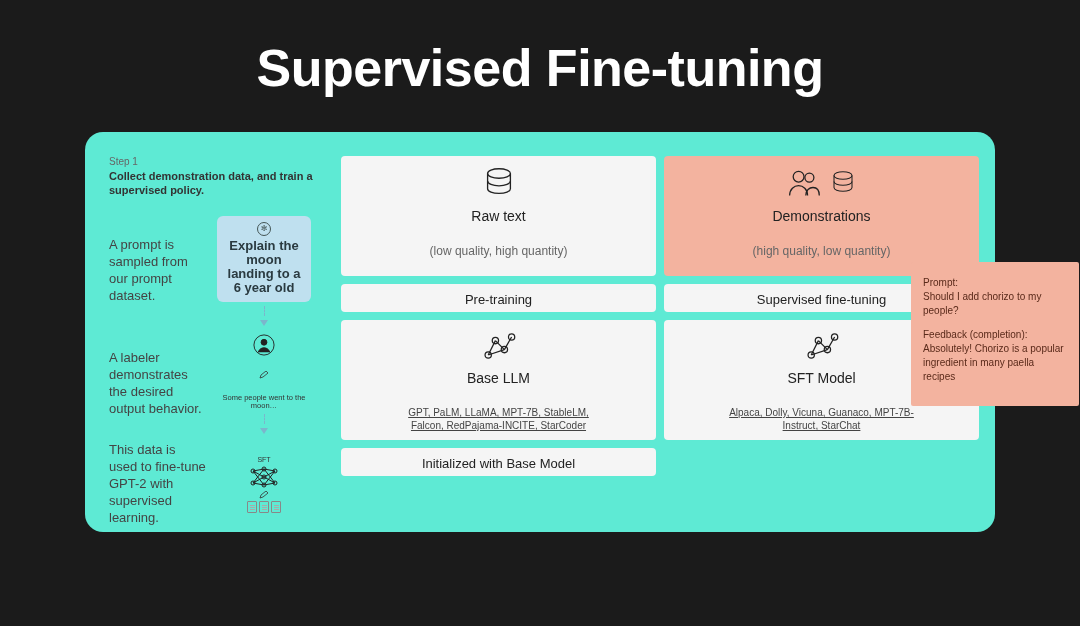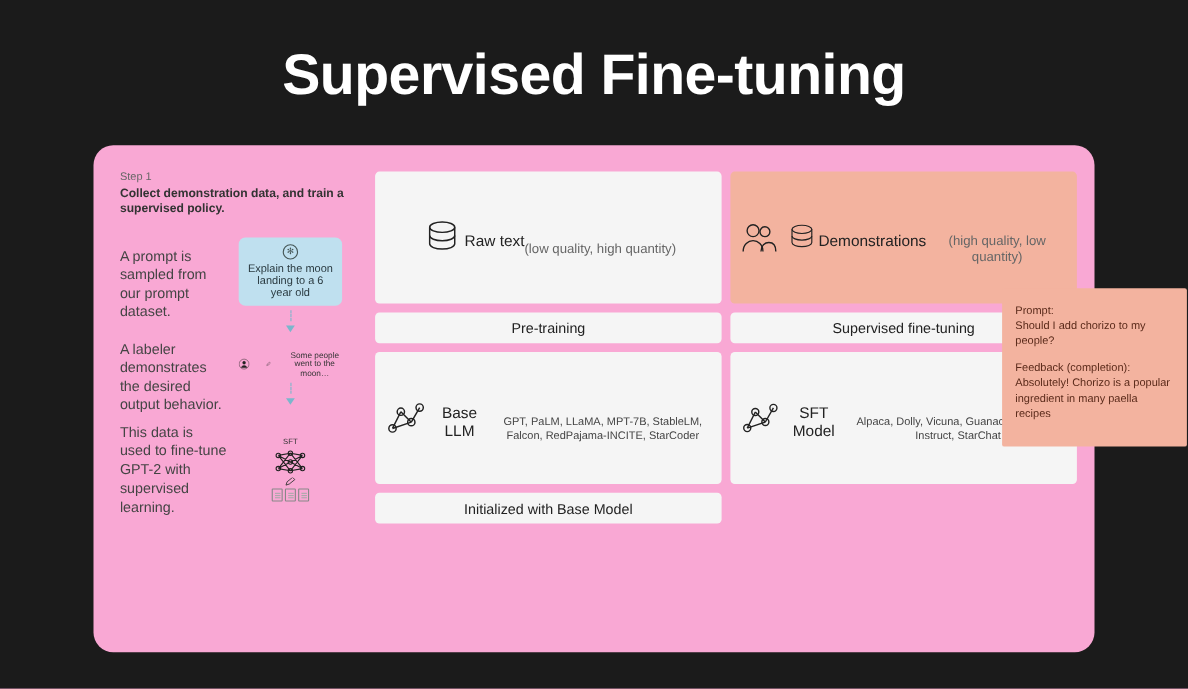--- a/index.html
+++ b/index.html
@@ -13,25 +13,25 @@
   }
   .title {
     color: #fff;
     font-size: 52px;
     font-weight: 700;
     text-align: center;
     margin-top: 38px;
     letter-spacing: -0.5px;
   }
   .card {
-    background: #f9a8d4;
+    background: #5eead4;
     border-radius: 18px;
     margin: 34px auto 0;
     width: 910px;
-    height: 461px;
+    height: 400px;
     position: relative;
     padding: 24px 16px 16px 24px;
     display: flex;
     gap: 12px;
   }
   
   .left {
     width: 220px;
     font-size: 10.5px;
     color: #333;
@@ -47,31 +47,31 @@
     gap: 4px;
   }
   .chip {
     background: #bfe0ef;
     border-radius: 6px;
     padding: 6px 8px;
     width: 94px;
     text-align: center;
   }
   .chip-icon { width: 14px; height: 14px; border: 1px solid #455; border-radius: 50%; margin: 0 auto 3px; display:flex;align-items:center;justify-content:center;font-size:8px;color:#455;}
-  .chip-text { font-size: 10px; color: #2a3a40; line-height: 1.1; }
+  .chip-text { font-size: 13px; color: #2a3a40; line-height: 1.1; font-weight: bold; }
   .arrow-down {
     width: 0; height: 0;
     border-left: 4px solid transparent;
     border-right: 4px solid transparent;
     border-top: 6px solid #7bb6cc;
     margin: 0 auto;
   }
   .arrow-stem { width: 1px; height: 10px; border-left: 1px dashed #7bb6cc; margin: 0 auto; }
   .labeler {
-    display:flex;flex-direction:row;align-items:center;gap:15px;
+    display:flex;flex-direction:column;align-items:center;gap:15px;
   }
   .avatar { width: 22px; height: 22px; stroke:#222; fill:#222; }
   .tiny { font-size: 7.5px; color:#333; text-align:center; line-height:1.1; }
   .sft-node {
     display:flex;flex-direction:column;align-items:center;gap:2px;
   }
   .sft-label { font-size:7px; color:#333; }
   .nn-mini { width:30px; height:24px; stroke:#222; fill:none; stroke-width:1; }
   .docs { display:flex; gap:2px; }
   .doc { width:10px;height:12px;border:1px solid #888;border-radius:1px;position:relative;}
@@ -81,29 +81,29 @@
   .grid {
     flex: 1;
     display: grid;
     grid-template-columns: 1fr 1fr;
     grid-template-rows: 120px 28px 120px 28px;
     gap: 8px;
   }
   .cell {
     background: #f1f1f1;
     border-radius: 4px;
-    display:flex;flex-direction:row;align-items:center;justify-content:center;
+    display:flex;flex-direction:column;align-items:center;
     padding:8px;text-align:center;
   }
   .cell.salmon { background: #f3b39f; }
   .cell.light { background:#f5f5f5; }
   .cell.strip { font-size: 13px; color:#222; }
   .cell h4 { font-size: 14px; font-weight: 500; margin-top:6px; }
   .cell .sub { font-size: 12px; color:#666; margin-top:20px; }
-  .cell .list { font-size: 10px; color:#444; margin-top:20px; line-height:1.3; max-width: 200px;}
+  .cell .list { font-size: 10px; color:#444; margin-top:20px; line-height:1.3; max-width: 200px; text-decoration: underline;}
   .cell svg { stroke:#222; fill:none; stroke-width:1.4; }
   .icon-lg { width: 40px; height: 38px; }
   .icon-pair { display:flex; gap:6px; align-items:center; }
 
   
   .note {
     background:#f3b39f;
     width:168px;
     height:144px;
     border-radius:2px;

